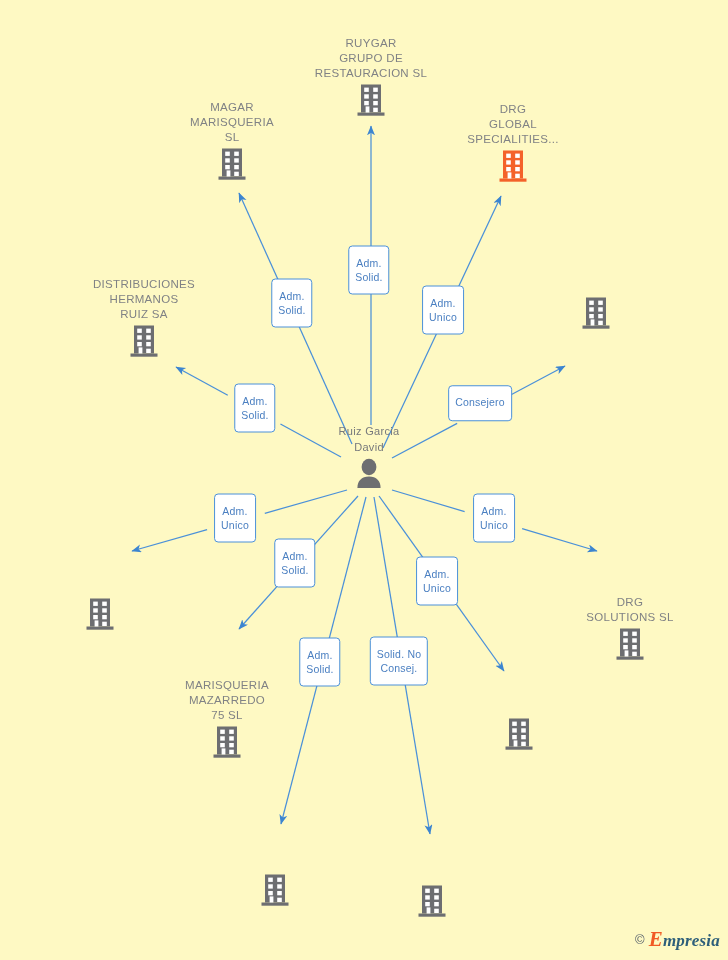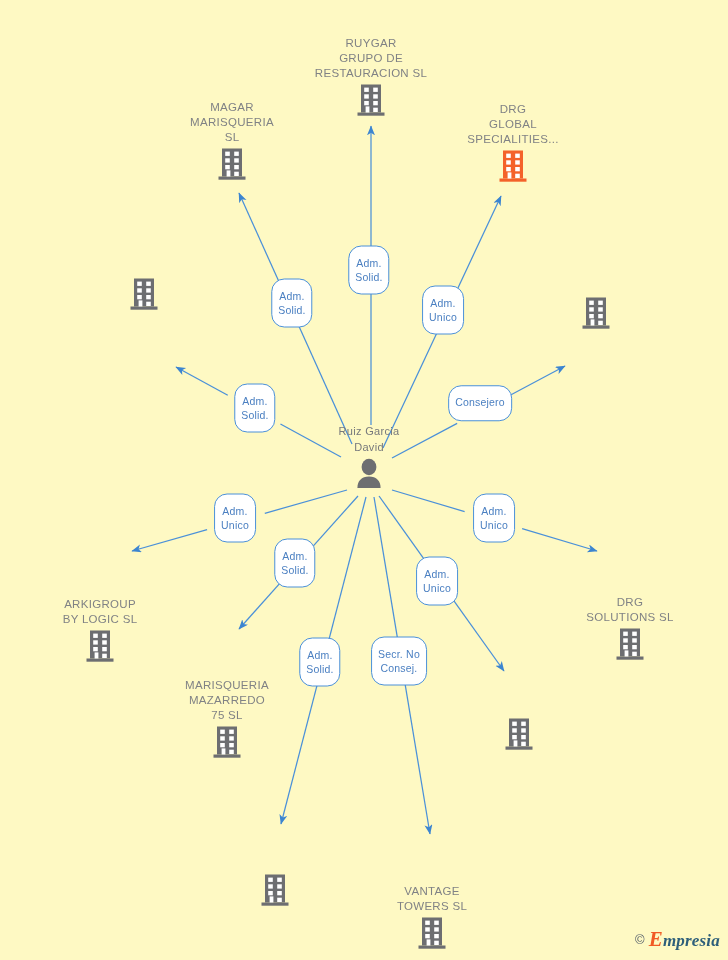--- a/index.html
+++ b/index.html
@@ -43,21 +43,21 @@
     display: block;
     margin: 0 auto;
   }
   .node-company .node-label { margin-bottom: 2px; }
   .node-person .node-label { margin-bottom: 3px; color: #77797c; font-size: 11px; line-height: 16px;}
 
   .edge-label {
     position: absolute;
     background: #ffffff;
     border: 1.3px solid #4a90d9;
-    border-radius: 13px;
+    border-radius: 4px;
     color: #4a7fc1;
     font-size: 10.5px;
     line-height: 13.5px;
     text-align: center;
     padding: 10px 6px;
     white-space: pre-line;
     z-index: 5;
     transform: translate(-50%, -50%);
     letter-spacing: 0.2px;
   }
@@ -182,20 +182,23 @@
               <rect x="17.2" y="11.3" width="4.6" height="4.3"></rect>
               <rect x="8.2" y="18" width="4.6" height="4.3"></rect>
               <rect x="17.2" y="18" width="4.6" height="4.3"></rect>
               <rect x="17.2" y="24.7" width="4.6" height="4.3"></rect>
               <rect x="9.6" y="23.4" width="3.8" height="6.1"></rect>
             </g>
           </svg>
         </div>
       </div>
       <div class="node node-company" style="left: 144px; top: 277px;">
+        <div class="node-label">DISTRIBUCIONES
+HERMANOS
+RUIZ SA</div>
         <div>
           <svg class="node-icon" width="30" height="34" viewBox="0 0 30 34">
             <rect x="5" y="1.5" width="20" height="28" fill="#6d6e71"></rect>
             <rect x="1.5" y="29.5" width="27" height="3.2" fill="#6d6e71"></rect>
             <g fill="#ffffff">
               <rect x="8.2" y="4.6" width="4.6" height="4.3"></rect>
               <rect x="17.2" y="4.6" width="4.6" height="4.3"></rect>
               <rect x="8.2" y="11.3" width="4.6" height="4.3"></rect>
               <rect x="17.2" y="11.3" width="4.6" height="4.3"></rect>
               <rect x="8.2" y="18" width="4.6" height="4.3"></rect>
@@ -218,22 +221,20 @@
               <rect x="17.2" y="11.3" width="4.6" height="4.3"></rect>
               <rect x="8.2" y="18" width="4.6" height="4.3"></rect>
               <rect x="17.2" y="18" width="4.6" height="4.3"></rect>
               <rect x="17.2" y="24.7" width="4.6" height="4.3"></rect>
               <rect x="9.6" y="23.4" width="3.8" height="6.1"></rect>
             </g>
           </svg>
         </div>
       </div>
       <div class="node node-company" style="left: 100px; top: 597px;">
-        <div class="node-label">ARKIGROUP
-BY LOGIC  SL</div>
         <div>
           <svg class="node-icon" width="30" height="34" viewBox="0 0 30 34">
             <rect x="5" y="1.5" width="20" height="28" fill="#6d6e71"></rect>
             <rect x="1.5" y="29.5" width="27" height="3.2" fill="#6d6e71"></rect>
             <g fill="#ffffff">
               <rect x="8.2" y="4.6" width="4.6" height="4.3"></rect>
               <rect x="17.2" y="4.6" width="4.6" height="4.3"></rect>
               <rect x="8.2" y="11.3" width="4.6" height="4.3"></rect>
               <rect x="17.2" y="11.3" width="4.6" height="4.3"></rect>
               <rect x="8.2" y="18" width="4.6" height="4.3"></rect>
@@ -315,22 +316,20 @@
               <rect x="17.2" y="11.3" width="4.6" height="4.3"></rect>
               <rect x="8.2" y="18" width="4.6" height="4.3"></rect>
               <rect x="17.2" y="18" width="4.6" height="4.3"></rect>
               <rect x="17.2" y="24.7" width="4.6" height="4.3"></rect>
               <rect x="9.6" y="23.4" width="3.8" height="6.1"></rect>
             </g>
           </svg>
         </div>
       </div>
       <div class="node node-company" style="left: 432px; top: 884px;">
-        <div class="node-label">VANTAGE
-TOWERS  SL</div>
         <div>
           <svg class="node-icon" width="30" height="34" viewBox="0 0 30 34">
             <rect x="5" y="1.5" width="20" height="28" fill="#6d6e71"></rect>
             <rect x="1.5" y="29.5" width="27" height="3.2" fill="#6d6e71"></rect>
             <g fill="#ffffff">
               <rect x="8.2" y="4.6" width="4.6" height="4.3"></rect>
               <rect x="17.2" y="4.6" width="4.6" height="4.3"></rect>
               <rect x="8.2" y="11.3" width="4.6" height="4.3"></rect>
               <rect x="17.2" y="11.3" width="4.6" height="4.3"></rect>
               <rect x="8.2" y="18" width="4.6" height="4.3"></rect>
@@ -365,21 +364,21 @@
       <div class="edge-label" style="left: 235px; top: 518px;">Adm.
 Unico</div>
       <div class="edge-label" style="left: 494px; top: 518px;">Adm.
 Unico</div>
       <div class="edge-label" style="left: 295px; top: 563px;">Adm.
 Solid.</div>
       <div class="edge-label" style="left: 437px; top: 581px;">Adm.
 Unico</div>
       <div class="edge-label" style="left: 320px; top: 662px;">Adm.
 Solid.</div>
-      <div class="edge-label" style="left: 399px; top: 661px;">Secr.  No
+      <div class="edge-label" style="left: 399px; top: 661px;">Solid.  No
 Consej.</div>
     </div>
 
   <div id="watermark">
     <span class="wm-c">©</span>
     <span class="wm-text"><span class="wm-e">E</span><span>mpresia</span></span>
   </div>
 
 </div>
 

